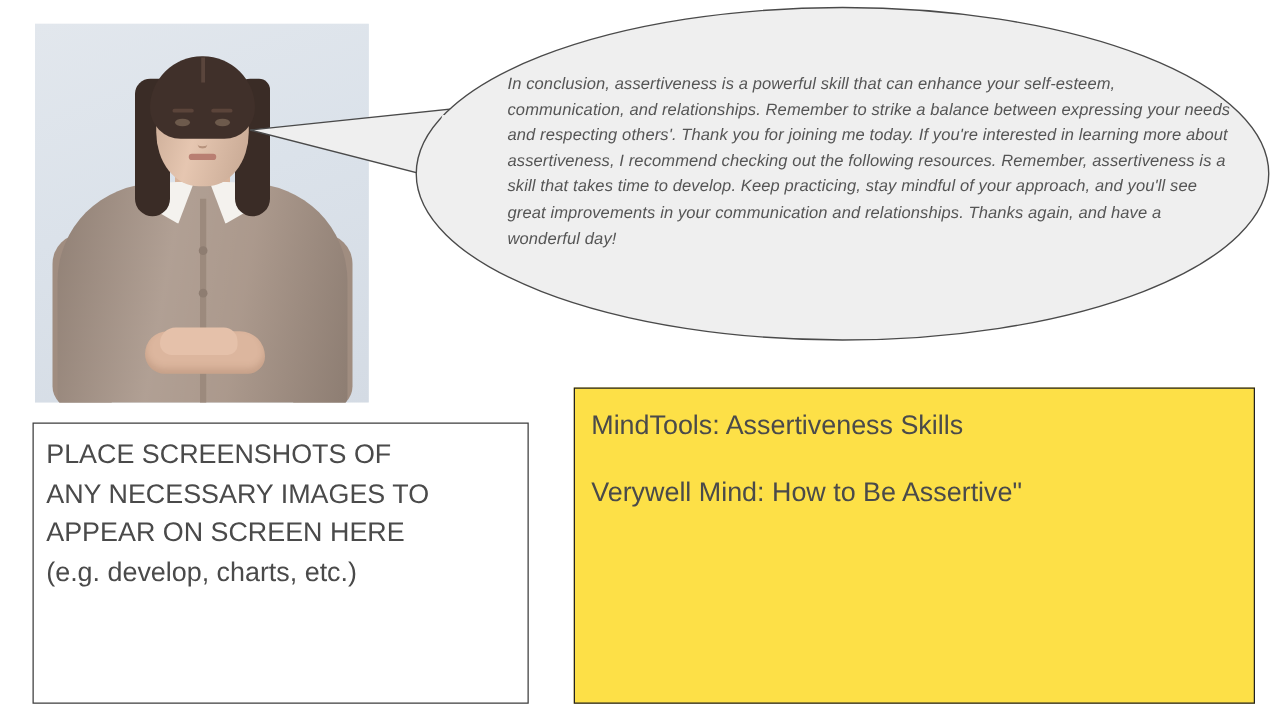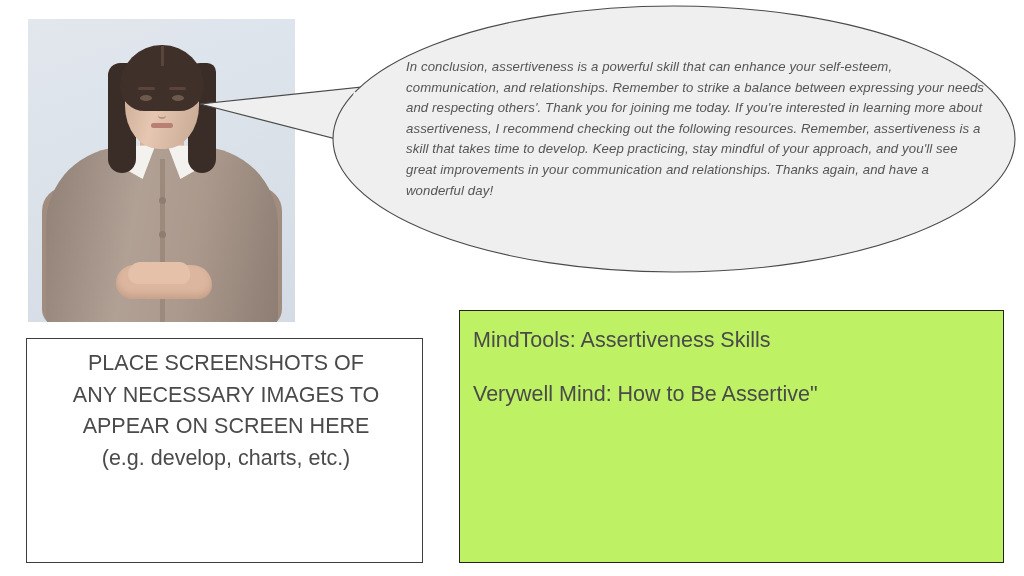--- a/index.html
+++ b/index.html
@@ -268,41 +268,40 @@
   
   .placeholder-box {
     position: absolute;
     left: 26px;
     top: 338px;
     width: 397px;
     height: 225px;
     border: 1.4px solid #3d3d3d;
     box-sizing: border-box;
     background: #ffffff;
-    text-align: center;
   }
   .placeholder-text {
     position: absolute;
     left: 10px;
     top: 9px;
     width: 378px;
     font-size: 21.5px;
     line-height: 31.5px;
     color: #4a4a4a;
   }
 
   .resources-box {
     position: absolute;
     left: 459px;
     top: 310px;
     width: 545px;
     height: 253px;
     border: 1.4px solid #222222;
     box-sizing: border-box;
-    background: #bef264;
+    background: #fde047;
   }
   .resources-list {
     position: absolute;
     left: 13px;
     top: 16px;
     width: 515px;
   }
   .resource-item {
     font-size: 21.5px;
     line-height: 26px;

